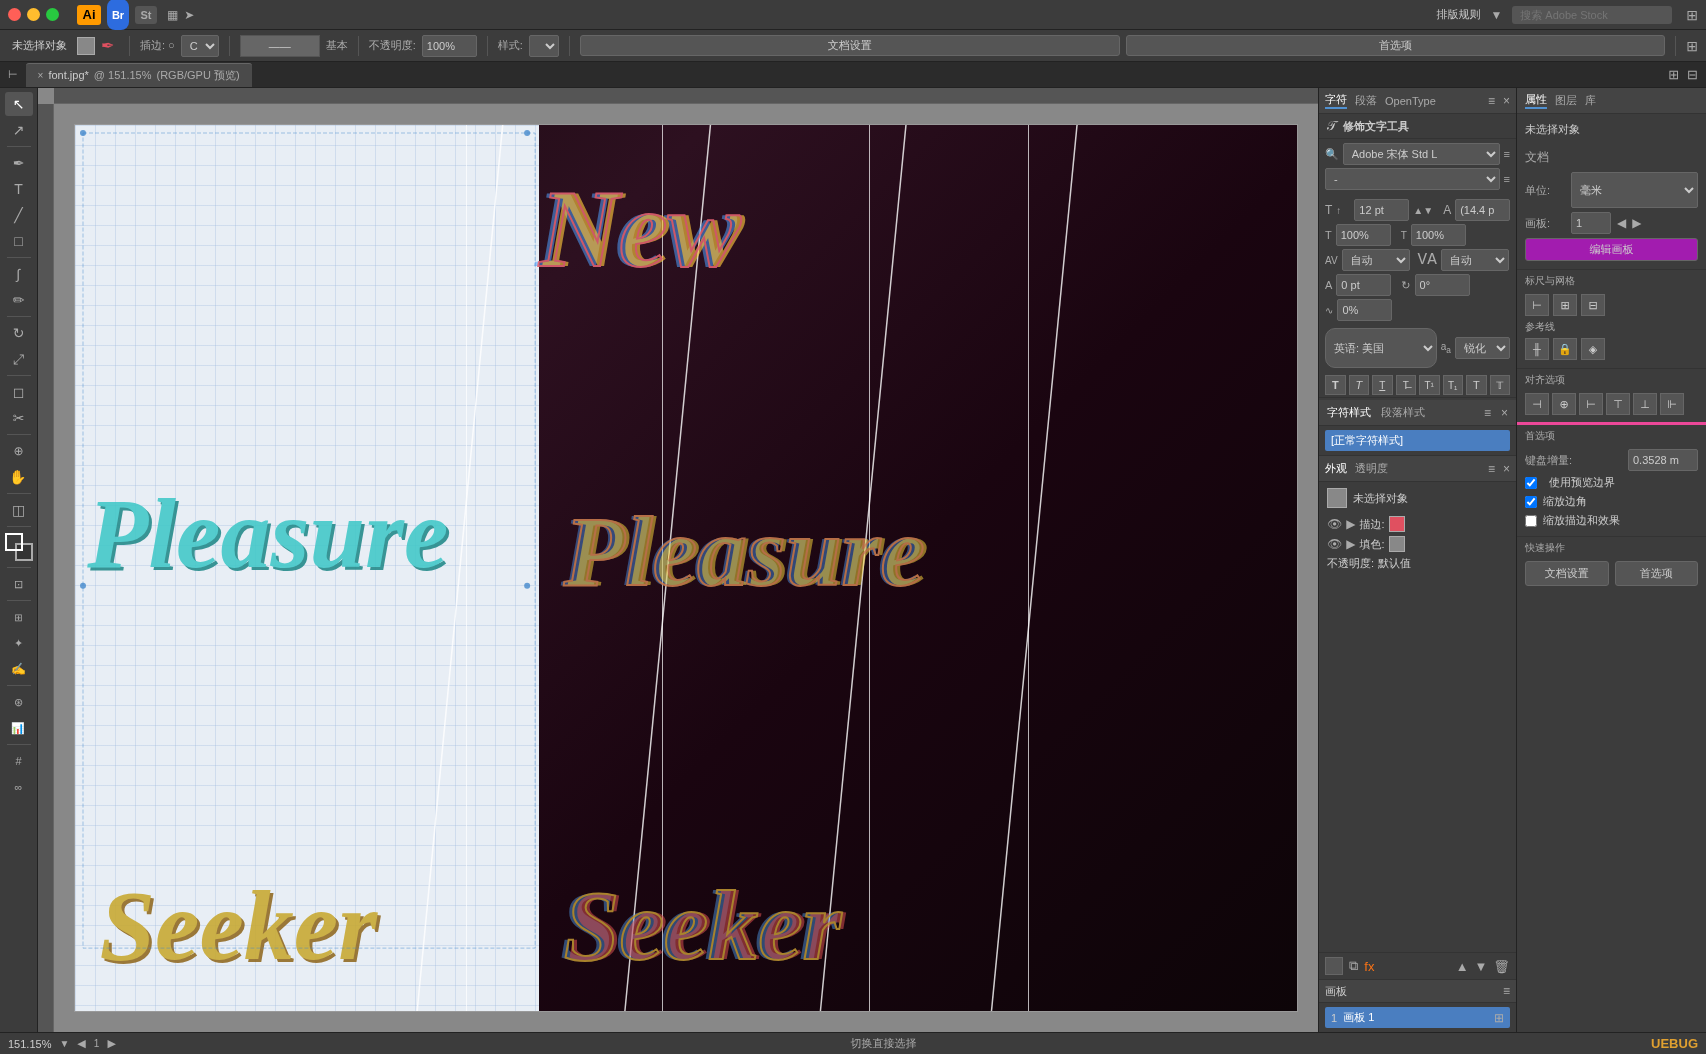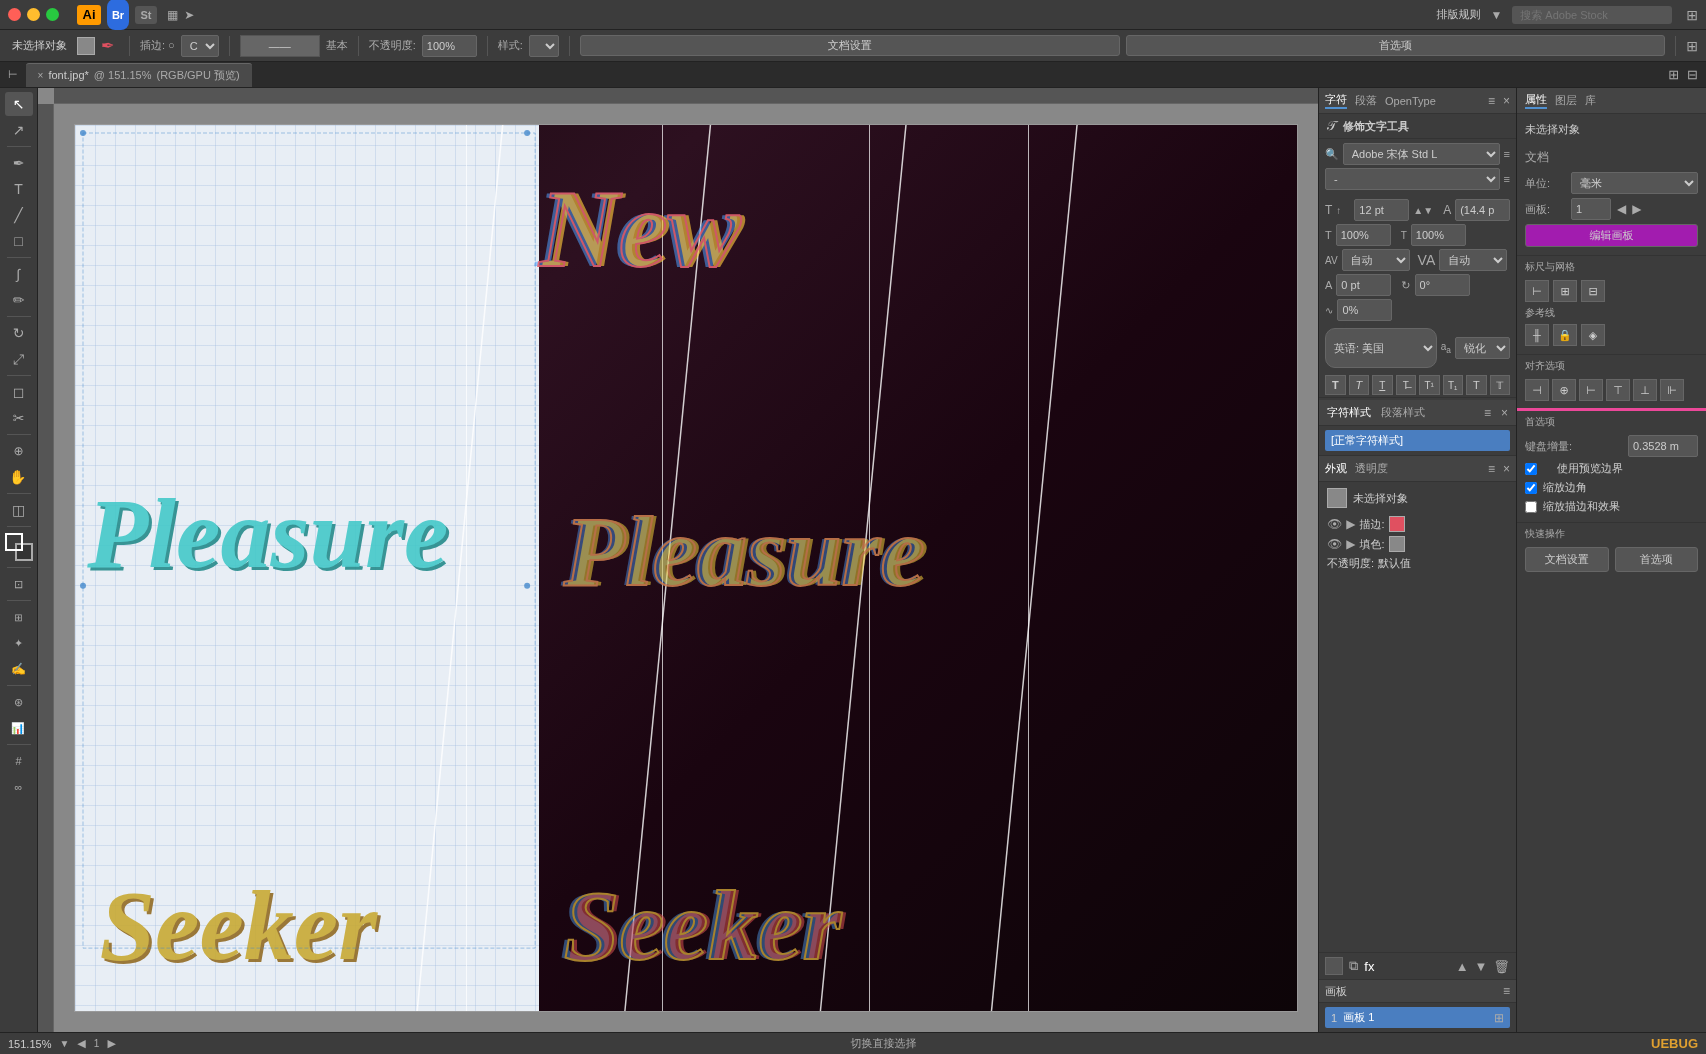--- a/index.html
+++ b/index.html
@@ -384,21 +384,21 @@
           <span style="color:#aaa;font-size:11px;">T</span>
           <input style="background: rgb(85, 85, 85); border: 1px solid rgb(102, 102, 102); color: rgb(204, 204, 204); font-size: 11px; padding: 2px 4px; border-radius: 2px; width: 55px; height: 22px;" value="100%">
           <span style="color:#aaa;font-size:10px;margin-left:6px;">T</span>
           <input style="background: rgb(85, 85, 85); border: 1px solid rgb(102, 102, 102); color: rgb(204, 204, 204); font-size: 11px; padding: 2px 4px; border-radius: 2px; width: 55px; height: 22px;" value="100%">
         </div>
         <div style="display:flex;align-items:center;gap:4px;margin-bottom:3px;">
           <span style="color:#aaa;font-size:10px;">AV</span>
           <select style="background:#555;border:1px solid #666;color:#ccc;font-size:11px;padding:2px 4px;border-radius:2px;width:68px;height:22px;">
             <option>自动</option>
           </select>
-          <span style="color:#aaa;font-size:14px;margin-left:4px;">VA</span>
+          <span style="color:#aaa;font-size:16px;margin-left:4px;font-family:Liberation Mono, monospace;">VA</span>
           <select style="background:#555;border:1px solid #666;color:#ccc;font-size:11px;padding:2px 4px;border-radius:2px;width:68px;height:22px;">
             <option>自动</option>
           </select>
         </div>
         <div style="display:flex;align-items:center;gap:4px;margin-bottom:3px;">
           <span style="color:#aaa;font-size:11px;">A</span>
           <input style="background: rgb(85, 85, 85); border: 1px solid rgb(102, 102, 102); color: rgb(204, 204, 204); font-size: 11px; padding: 2px 4px; border-radius: 2px; width: 55px; height: 22px;" value="0 pt">
           <span style="color:#aaa;font-size:11px;margin-left:6px;">↻</span>
           <input style="background: rgb(85, 85, 85); border: 1px solid rgb(102, 102, 102); color: rgb(204, 204, 204); font-size: 11px; padding: 2px 4px; border-radius: 2px; width: 55px; height: 22px;" value="0°">
         </div>
@@ -467,21 +467,21 @@
           <div style="width:16px;height:16px;background:#888;border:1px solid #aaa;cursor:pointer;"></div>
         </div>
         <div style="display:flex;align-items:center;gap:4px;padding:2px 8px;">
           <span style="font-size:11px;color:#ccc;">不透明度:</span>
           <span style="font-size:11px;color:#ccc;">默认值</span>
         </div>
 
         <div style="display:flex;align-items:center;padding:4px 6px;gap:6px;border-top:1px solid #333;margin-top:auto;">
           <div style="width:18px;height:18px;background:#555;border:1px solid #666;cursor:pointer;"></div>
           <span style="color:#aaa;font-size:13px;cursor:pointer;">⧉</span>
-          <span style="color:#ffffff;font-size:13px;cursor:pointer;">fx</span>
+          <span style="color:#f97316;font-size:13px;cursor:pointer;">fx</span>
           <span style="flex:1;"></span>
           <span style="color:#aaa;font-size:13px;cursor:pointer;">▲</span>
           <span style="color:#aaa;font-size:13px;cursor:pointer;">▼</span>
           <span style="color:#aaa;font-size:13px;cursor:pointer;">🗑</span>
         </div>
 
         <div style="background:#444;display:flex;align-items:center;padding:0 6px;height:24px;gap:6px;border-top:1px solid #333;border-bottom:1px solid #333;">
           <span style="font-size:11px;color:#ccc;">画板</span>
           <span style="flex:1;"></span>
           <span style="color:#aaa;font-size:12px;cursor:pointer;">≡</span>
@@ -505,21 +505,21 @@
       </div>
 
       <div style="padding:8px;">
         <span style="font-size:11px;color:#ccc;">未选择对象</span>
       </div>
 
       <div style="padding:4px 8px;border-bottom:1px solid #333;">
         <div style="font-size:12px;color:#aaa;margin-bottom:6px;">文档</div>
         <div style="display:flex;align-items:center;gap:6px;margin-bottom:4px;">
           <span style="font-size:11px;color:#aaa;width:40px;">单位:</span>
-          <select style="background:#555;border:1px solid #666;color:#ccc;font-size:11px;padding:2px 4px;border-radius:2px;flex:1;height:22px;">
+          <select style="background:#555;border:1px solid #666;color:#ccc;font-size:11px;padding:2px 4px;border-radius:2px;flex:1;height:36px;">
             <option>毫米</option>
           </select>
         </div>
         <div style="display:flex;align-items:center;gap:6px;margin-bottom:4px;">
           <span style="font-size:11px;color:#aaa;width:40px;">画板:</span>
           <input style="background: rgb(85, 85, 85); border: 1px solid rgb(102, 102, 102); color: rgb(204, 204, 204); font-size: 11px; padding: 2px 4px; border-radius: 2px; width: 40px; height: 22px;" value="1">
           <span style="color:#aaa;font-size:12px;cursor:pointer;">◀</span>
           <span style="color:#aaa;font-size:12px;cursor:pointer;">▶</span>
         </div>
         <button style="background:#a21caf;border:1px solid #666;color:#ccc;font-size:11px;padding:3px 8px;border-radius:3px;cursor:pointer;width:100%;margin-bottom:4px;">编辑画板</button>
@@ -551,21 +551,21 @@
           <div style="width:24px;height:22px;background:#555;border:1px solid #666;display:flex;align-items:center;justify-content:center;color:#ccc;font-size:11px;cursor:pointer;">⊩</div>
         </div>
       </div>
 
       <div style="padding:4px 8px;border-bottom:1px solid #333;">
         <div style="font-size:10px;color:#aaa;margin-bottom:6px;">首选项</div>
         <div style="display:flex;align-items:center;gap:6px;margin-bottom:4px;">
           <span style="font-size:11px;color:#aaa;flex:1;">键盘增量:</span>
           <input style="background: rgb(85, 85, 85); border: 1px solid rgb(102, 102, 102); color: rgb(204, 204, 204); font-size: 11px; padding: 2px 4px; border-radius: 2px; width: 70px; height: 22px;" value="0.3528 m">
         </div>
-        <div style="display:flex;align-items:center;gap:20px;margin-bottom:4px;">
+        <div style="display:flex;align-items:center;gap:12px;margin-bottom:4px;">
           <input type="checkbox" checked="" style="">
           <span style="font-size:11px;color:#ccc;">使用预览边界</span>
         </div>
         <div style="display:flex;align-items:center;gap:6px;margin-bottom:4px;">
           <input type="checkbox" checked="" style="">
           <span style="font-size:11px;color:#ccc;">缩放边角</span>
         </div>
         <div style="display:flex;align-items:center;gap:6px;margin-bottom:4px;">
           <input type="checkbox" style="">
           <span style="font-size:11px;color:#ccc;">缩放描边和效果</span>

